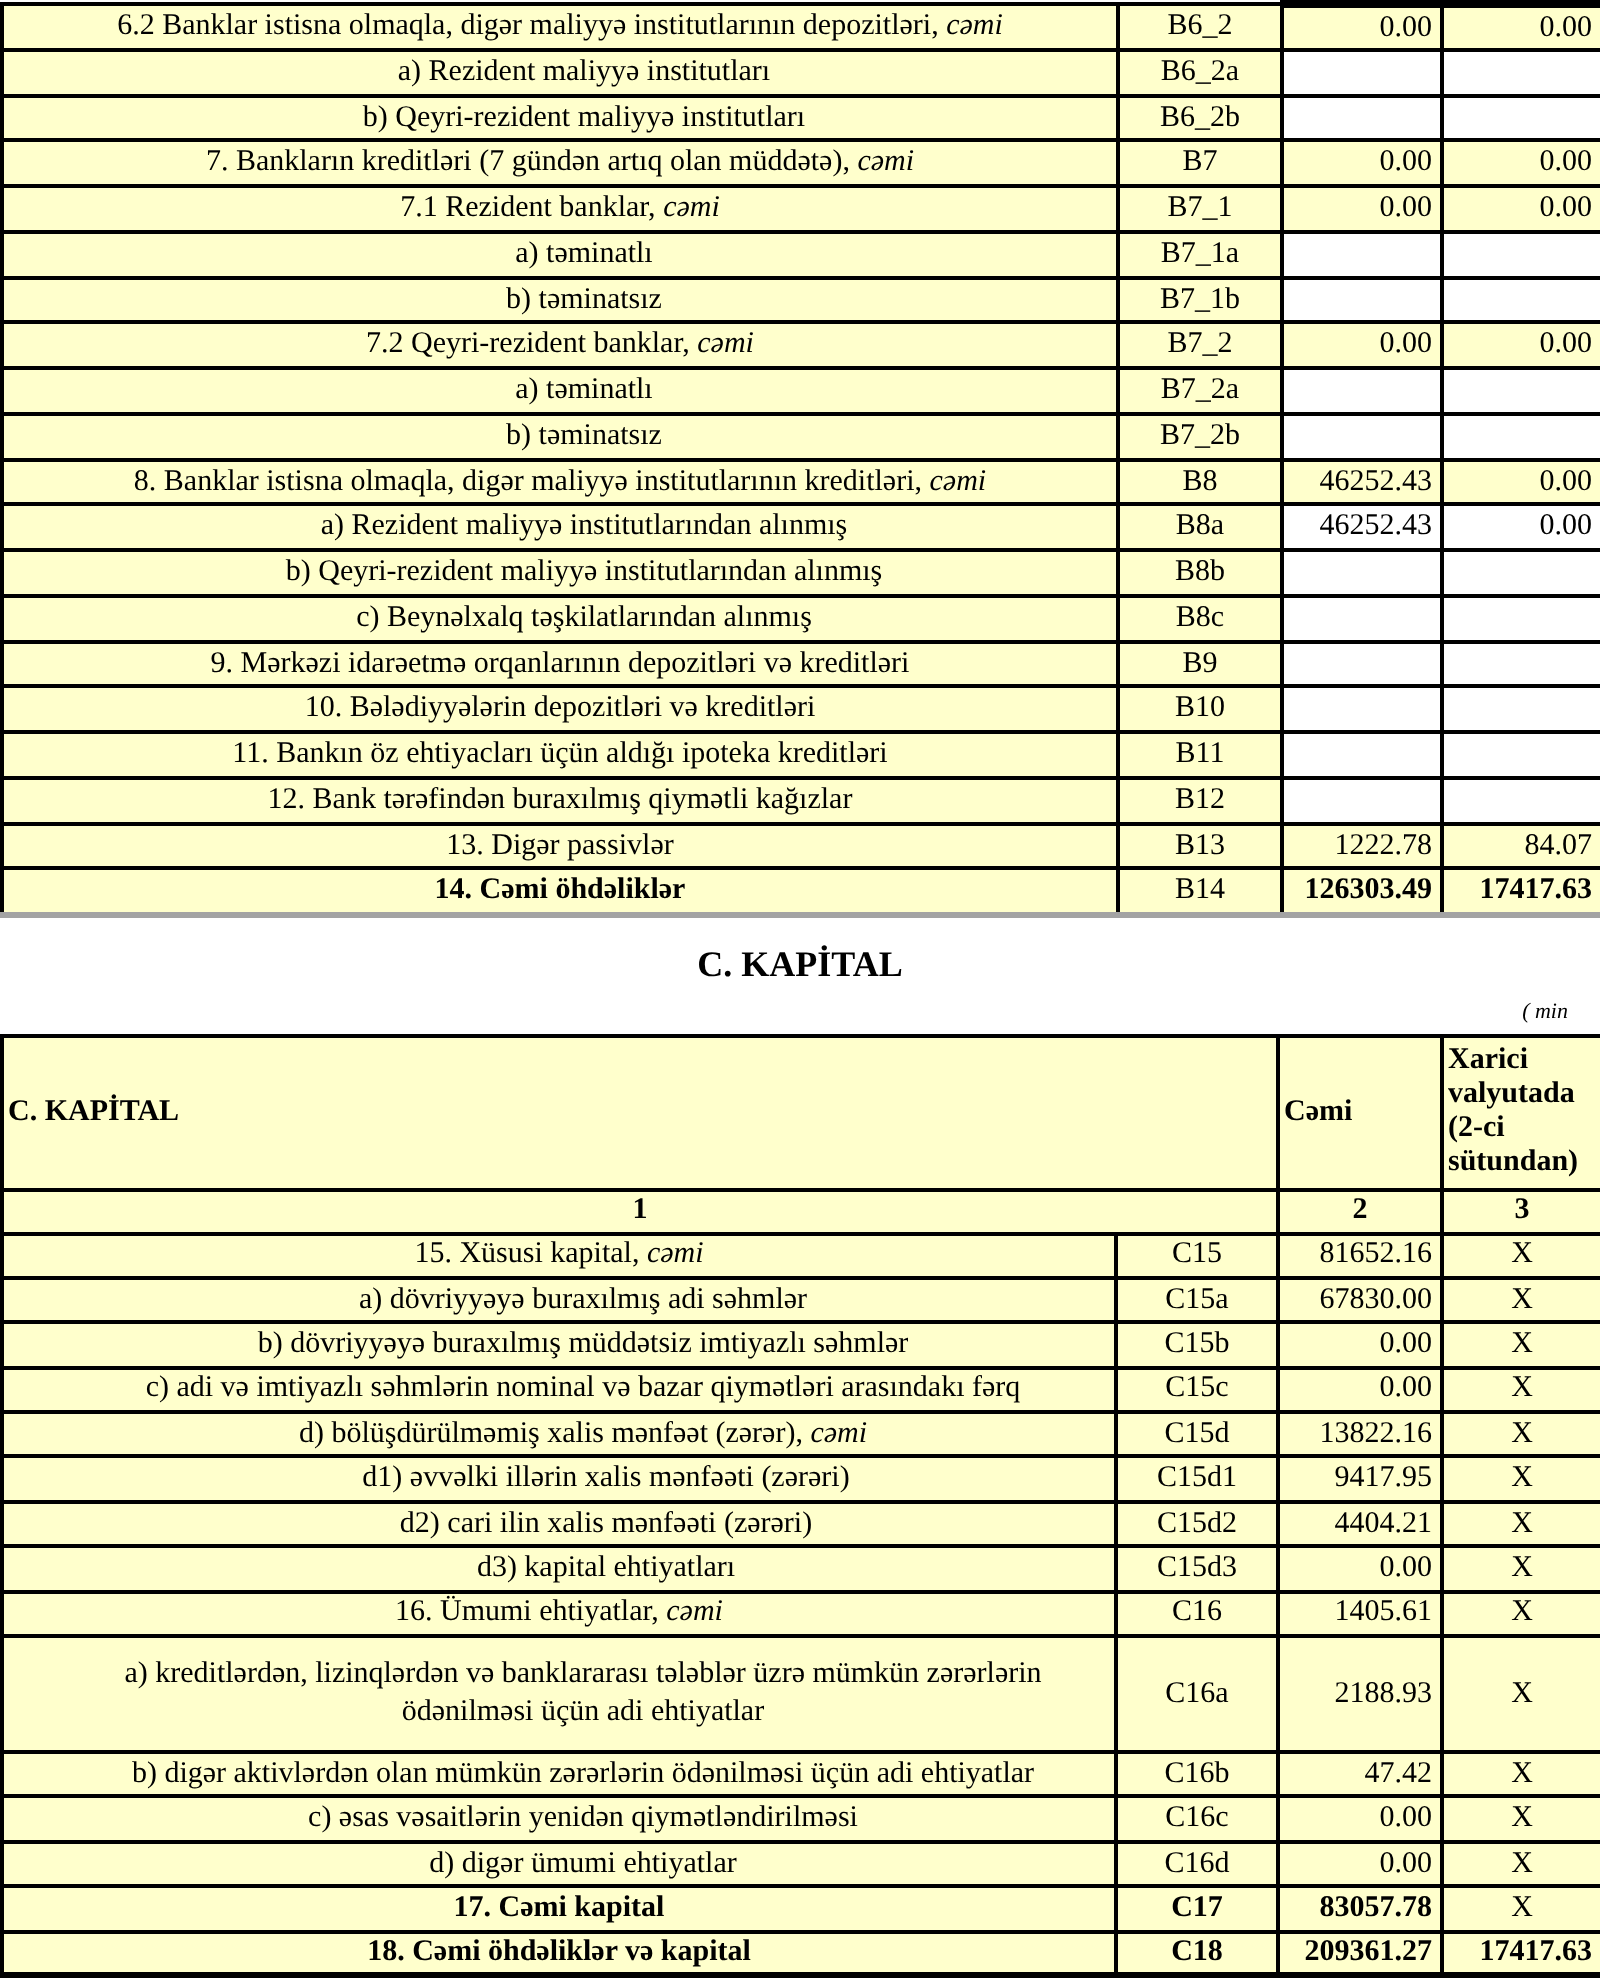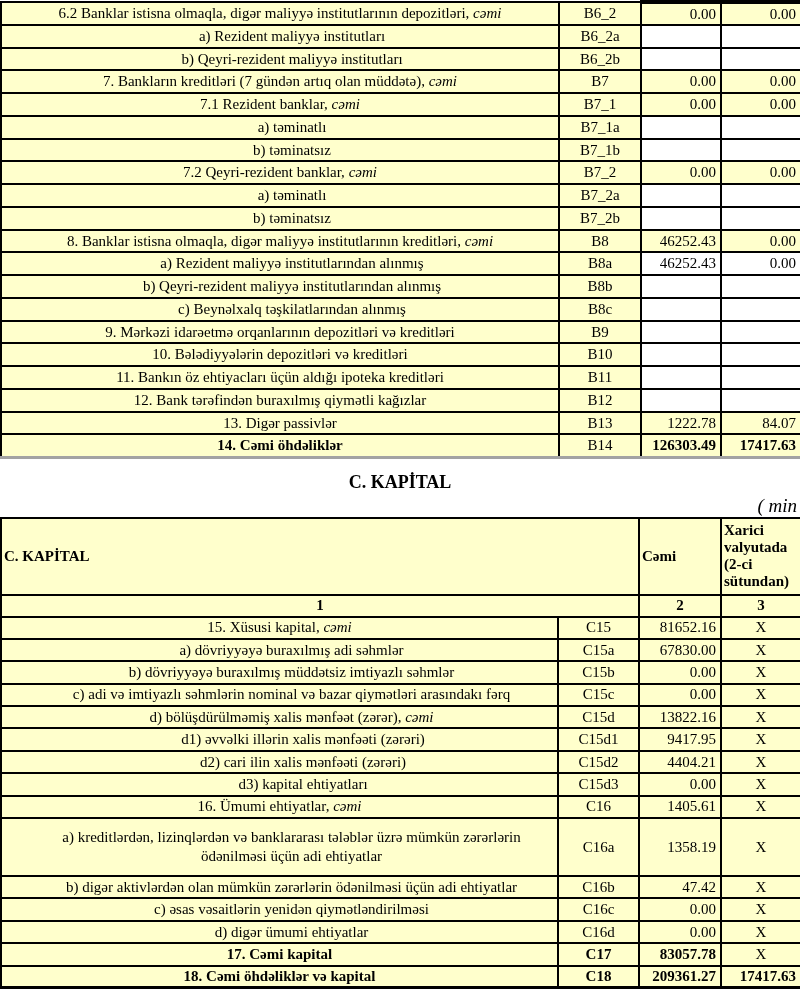--- a/index.html
+++ b/index.html
@@ -48,23 +48,23 @@
     margin:13px 0 0 0;
     font-size:18px;
     font-weight:bold;
     text-align:center;
     font-family:"Liberation Serif","DejaVu Serif",serif;
   }
   #unit-note{
     margin-top:5px;
     text-align:right;
     font-style:italic;
-    font-size:19px;
+    font-size:11px;
     line-height:16px;
-    padding-right:3px;
+    padding-right:16px;
   }
   #table-c{margin-top:3px;}
 </style>
 </head>
 <body>
 
 <main>
 
   <table id="table-b">
     <colgroup>
@@ -273,21 +273,21 @@
         </tr>
         <tr>
           <td class="label lv0"><span>16. Ümumi ehtiyatlar, </span><i>cəmi</i></td>
           <td class="code">C16</td>
           <td class="val">1405.61</td>
           <td class="val x">X</td>
         </tr>
         <tr class="tall">
           <td class="label lv1"><span>a) kreditlərdən, lizinqlərdən və banklararası  tələblər üzrə mümkün zərərlərin ödənilməsi üçün adi ehtiyatlar</span></td>
           <td class="code">C16a</td>
-          <td class="val">1358.19</td>
+          <td class="val">2188.93</td>
           <td class="val x">X</td>
         </tr>
         <tr>
           <td class="label lv1"><span>b) digər aktivlərdən olan mümkün zərərlərin ödənilməsi üçün adi ehtiyatlar</span></td>
           <td class="code">C16b</td>
           <td class="val">47.42</td>
           <td class="val x">X</td>
         </tr>
         <tr>
           <td class="label lv1"><span>c) əsas vəsaitlərin yenidən qiymətləndirilməsi</span></td>

